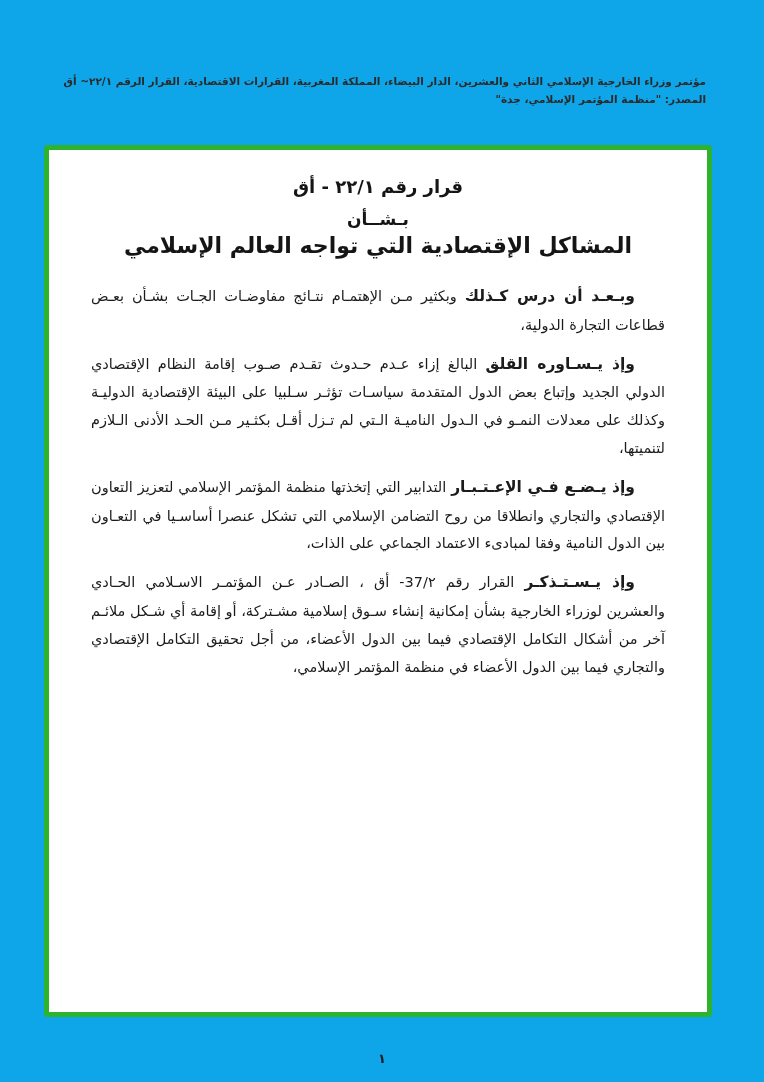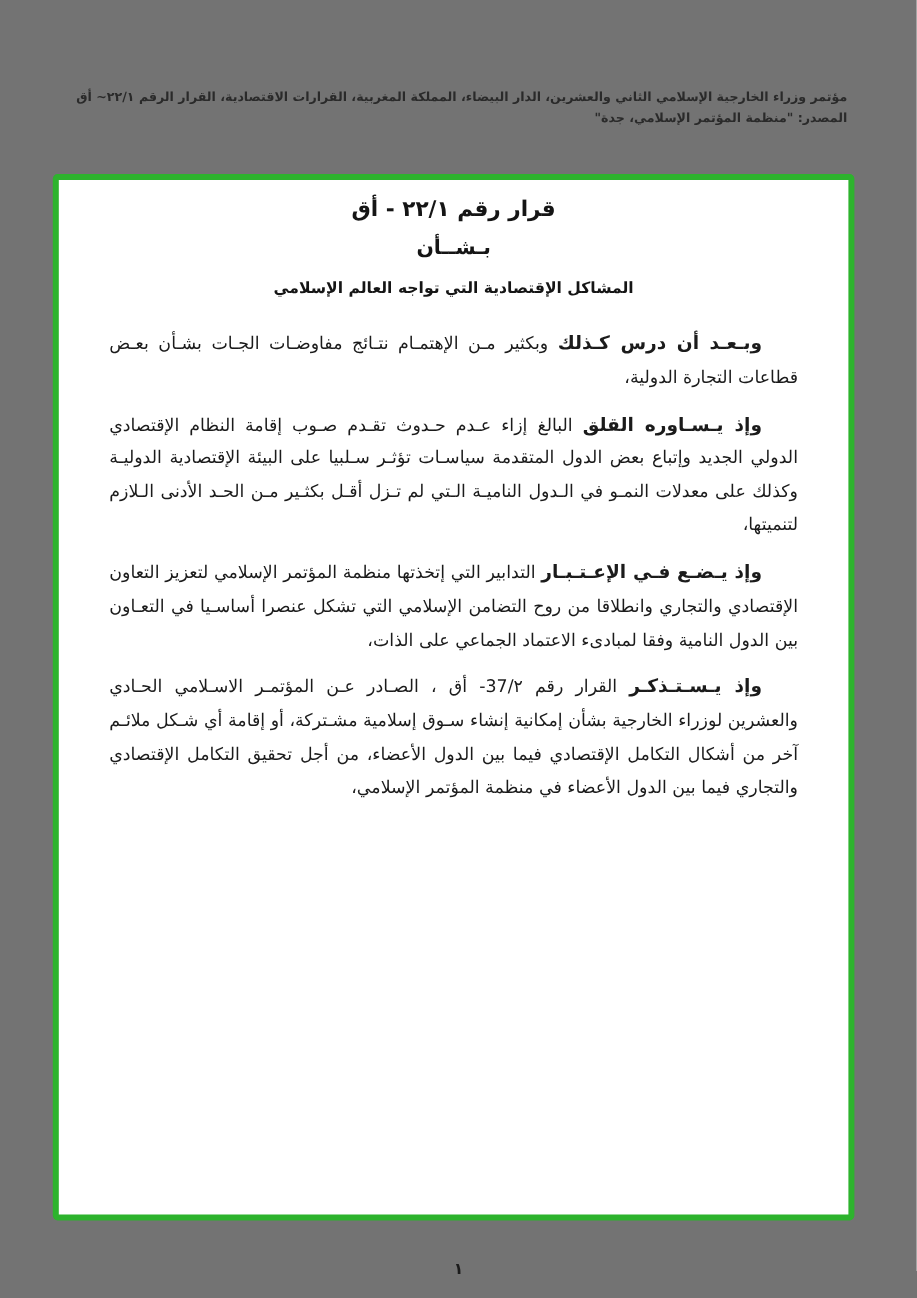--- a/index.html
+++ b/index.html
@@ -5,21 +5,21 @@
   html, body {
     margin: 0;
     padding: 0;
     background: #ffffff;
     font-family: "DejaVu Sans", sans-serif;
   }
   .page {
     position: relative;
     width: 764px;
     height: 1082px;
-    background: #737373;
+    background: #0ea5e9;
     overflow: hidden;
   }
   .source-header {
     position: absolute;
     top: 72px;
     right: 58px;
     left: 58px;
     direction: rtl;
     text-align: right;
     font-size: 10.5px;
@@ -30,41 +30,41 @@
   .frame {
     position: absolute;
     top: 145px;
     left: 44px;
     width: 668px;
     height: 872px;
     box-sizing: border-box;
     border: 5px solid #2db32d;
     border-radius: 4px;
     background: #ffffff;
-    padding: 14px 42px 20px 42px;
+    padding: 26px 42px 20px 42px;
     direction: rtl;
   }
   .title-block {
     text-align: center;
     color: #151515;
   }
   .title-number {
     font-size: 18px;
     font-weight: bold;
     letter-spacing: 0.5px;
   }
   .title-subject {
     font-size: 17px;
     font-weight: bold;
     margin-top: 12px;
   }
   .title-main {
-    font-size: 13px;
+    font-size: 22px;
     font-weight: bold;
-    margin-top: 16px;
+    margin-top: 4px;
   }
   .doc-body {
     margin-top: 24px;
     font-size: 14.5px;
     line-height: 1.92;
     text-align: justify;
     color: #1b1b1b;
   }
   .doc-body p {
     margin: 0 0 10px 0;

